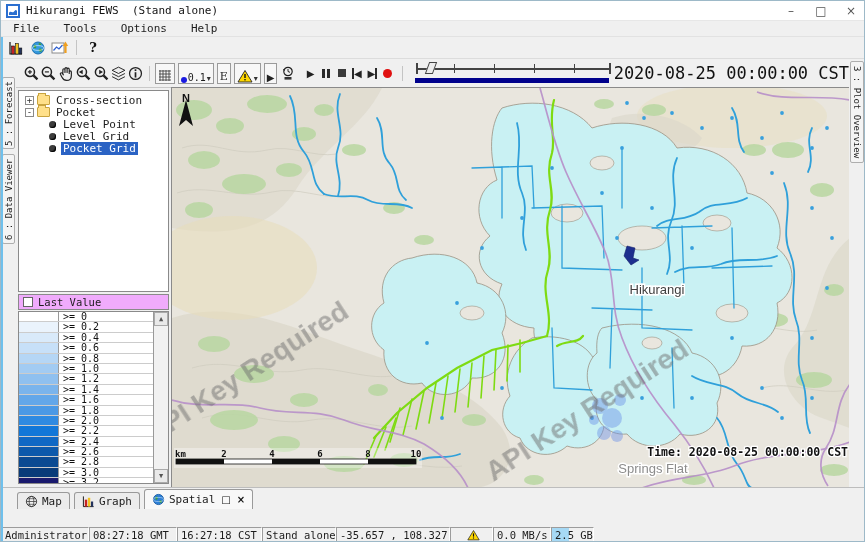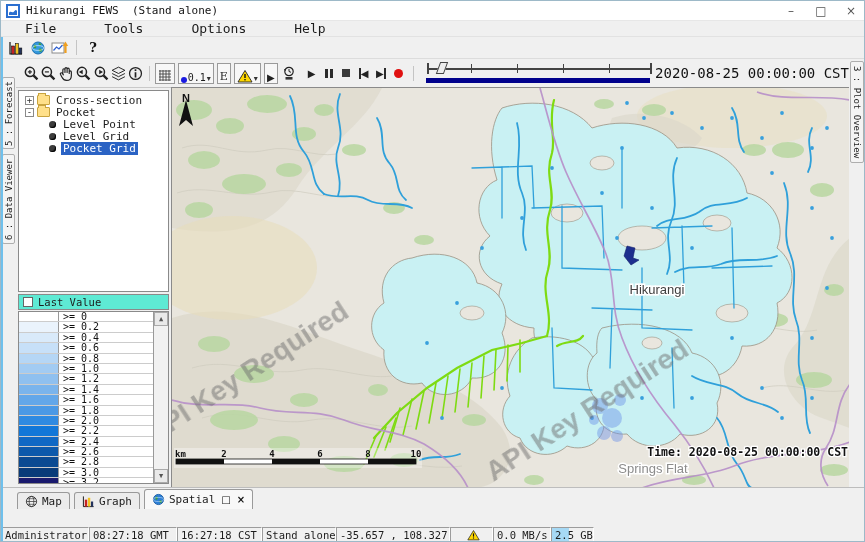--- a/index.html
+++ b/index.html
@@ -9,21 +9,21 @@
     border:1px solid #9db9c8}
   .abs{position:absolute}
   
   #titlebar{left:0;top:0;width:865px;height:20px;background:#ffffff;display:flex;align-items:center;border-bottom:1px solid #e7e7e7}
   #titlebar .logo{width:14px;height:14px;margin:0 6px 0 5px}
   #title-text{font-size:11px;color:#111;white-space:pre}
   #win-controls{margin-left:auto;display:flex;height:100%}
   .winbtn{width:30px;height:100%;display:flex;align-items:center;justify-content:center;color:#555;font-size:12px;font-family:"DejaVu Sans",sans-serif}
   
   #menubar{left:0;top:20px;width:865px;height:16px;background:#f0f0f0;display:flex;align-items:center;border-bottom:1px solid #e2e2e2}
-  .menu-item{padding:0 24px;font-size:13px}
+  .menu-item{padding:0 12px;font-size:11px}
   
   #toolbar1{left:0;top:36px;width:865px;height:22px;background:#f0f0f0;display:flex;align-items:center;border-bottom:1px solid #dcdcdc;padding-left:4px}
   .tbtn{width:22px;height:19px;display:flex;align-items:center;justify-content:center}
   .sep{width:1px;height:15px;background:#c4c4c4;margin:0 5px}
   .help-q{font-weight:bold;font-size:13px;color:#111;font-family:"DejaVu Serif",serif}
   
   #toolbar2{left:15px;top:58px;width:833px;height:28px;background:#f0f0f0;display:flex;align-items:center;padding-left:7px}
   .mbtn{width:21px;height:21px;display:flex;align-items:center;justify-content:center}
   .boxbtn{height:21px;border:1px solid #9a9a9a;background:#f7f7f7;display:flex;align-items:flex-end;justify-content:center;padding:0 2px;margin-right:3px}
   .dd{font-size:8px;color:#333;margin-left:1px;font-family:"DejaVu Sans",sans-serif}
@@ -33,41 +33,41 @@
   .stopsq{width:8px;height:8px;background:#3a3a3a}
   .rec{width:9px;height:9px;border-radius:50%;background:#e01010}
   .edgebar{width:2px;height:11px;background:#2a2a2a}
   
   #timeline{position:relative;width:306px;height:26px;margin-left:6px}
   #tl-track{position:absolute;left:2px;right:3px;top:8px;height:2px;background:#444}
   .tl-cap{position:absolute;top:3px;width:2px;height:11px;background:#444}
   .tl-tick{position:absolute;top:4px;width:1px;height:9px;background:#444}
   #tl-thumb{position:absolute;left:13px;top:2px;width:8px;height:12px;background:#ececec;border:1px solid #444;transform:skewX(-20deg)}
   #tl-bar{position:absolute;left:1px;right:5px;top:18px;height:5px;background:#00008c}
-  #tl-datetime{font-size:14px;white-space:nowrap;color:#111}
+  #tl-datetime{font-size:17px;white-space:nowrap;color:#111}
   
   .rail{background:#f0f0f0}
   #rail-left{left:0;top:58px;width:15px;height:428px}
   #rail-right{left:848px;top:58px;width:17px;height:428px}
   .vtab{border:1px solid #aeaeae;background:#f4f4f4;border-radius:2px;font-size:9px;color:#222;
     display:flex;align-items:center;justify-content:center;white-space:nowrap}
   .vtab-l{writing-mode:vertical-rl;transform:rotate(180deg);width:13px;margin-left:1px}
   .vtab-r{writing-mode:vertical-rl;width:14px;margin-left:1px}
   
   #leftpanel{left:15px;top:86px;width:155px;height:400px;background:#f0f0f0;border-top:1px solid #c9c9c9;padding:1px 2px}
   #treebox{position:absolute;left:2px;top:2px;width:151px;height:202px;background:#fff;border:1px solid #8a8a8a;overflow:hidden;padding-top:3px}
   .trow{height:12px;display:flex;align-items:center;margin-left:6px;white-space:nowrap}
   .trow .exp{width:9px;height:9px;border:1px solid #8a8a8a;background:#fff;font-size:9px;line-height:7px;text-align:center;margin-right:3px;color:#333}
   .folder{width:13px;height:10px;background:#ffe08a;border:1px solid #c9a43f;border-radius:1px;position:relative;margin-right:4px}
   .folder::before{content:"";position:absolute;left:0;top:-3px;width:6px;height:2px;background:#ffe08a;border:1px solid #c9a43f;border-bottom:none}
   .bullet{width:7px;height:7px;border-radius:50%;background:#3d3d3d;margin:0 5px 0 24px;box-shadow:inset -1px -1px 1px #000}
   .tlabel{font-size:11px;padding:0 2px}
   .tsel{background:#2b63c4;color:#fff}
   
-  #legendhead{position:absolute;left:2px;top:206px;width:151px;height:16px;background:#5eead4;border:1px solid #8a8a8a;display:flex;align-items:center;padding-left:4px}
+  #legendhead{position:absolute;left:2px;top:206px;width:151px;height:16px;background:#f0abfc;border:1px solid #8a8a8a;display:flex;align-items:center;padding-left:4px}
   #legendhead .cb{width:10px;height:10px;border:1px solid #666;background:#fff;margin-right:5px}
   #legendbox{position:absolute;left:2px;top:223px;width:151px;height:173px;background:#fff;border:1px solid #8a8a8a;display:flex}
   #legendrows{width:134px;overflow:hidden}
   .lrow{height:10.4px;display:flex;border-bottom:1px solid #cccccc}
   .sw{width:40px;height:100%;border-right:1px solid #999}
   .lv{font-size:10px;line-height:10px;padding-left:4px;color:#111}
   #lscroll{width:15px;border-left:1px solid #999;background:#f1f1f1;display:flex;flex-direction:column;justify-content:space-between}
   .sbtn{height:14px;border:1px solid #aaa;background:#e9e9e9;font-size:7px;color:#555;display:flex;align-items:center;justify-content:center}
   
   #mapbox{left:170px;top:86px;width:678px;height:400px;border-left:1px solid #8a8a8a;border-top:1px solid #8a8a8a;overflow:hidden;background:#e9e6de}

